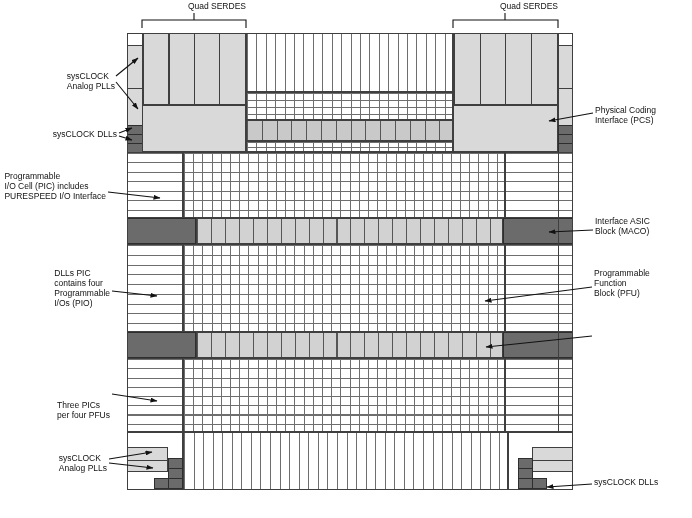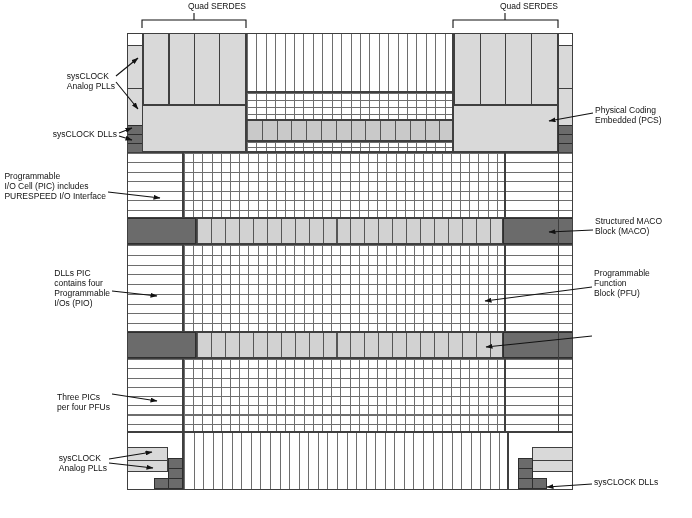--- a/index.html
+++ b/index.html
@@ -111,37 +111,37 @@
     <div>PURESPEED I/O Interface</div>
   </div>
 
   <div class="lbl r" style="right:582px;top:268px">
     <div>DLLs PIC</div>
     <div>contains four</div>
     <div>Programmable</div>
     <div>I/Os (PIO)</div>
   </div>
 
-  <div class="lbl r" style="right:582px;top:392px">
+  <div class="lbl r" style="right:582px;top:400px">
     <div>Three PICs</div>
     <div>per four PFUs</div>
   </div>
 
   <div class="lbl r" style="right:585px;top:453px">
     <div>sysCLOCK</div>
     <div>Analog PLLs</div>
   </div>
 
   <div class="lbl l" style="left:595px;top:105px">
     <div>Physical Coding</div>
-    <div>Embedded (PCS)</div>
+    <div>Interface (PCS)</div>
   </div>
 
   <div class="lbl l" style="left:595px;top:216px">
-    <div>Structured MACO</div>
+    <div>Interface ASIC</div>
     <div>Block (MACO)</div>
   </div>
 
   <div class="lbl l" style="left:594px;top:268px">
     <div>Programmable</div>
     <div>Function</div>
     <div>Block (PFU)</div>
   </div>
 
 

